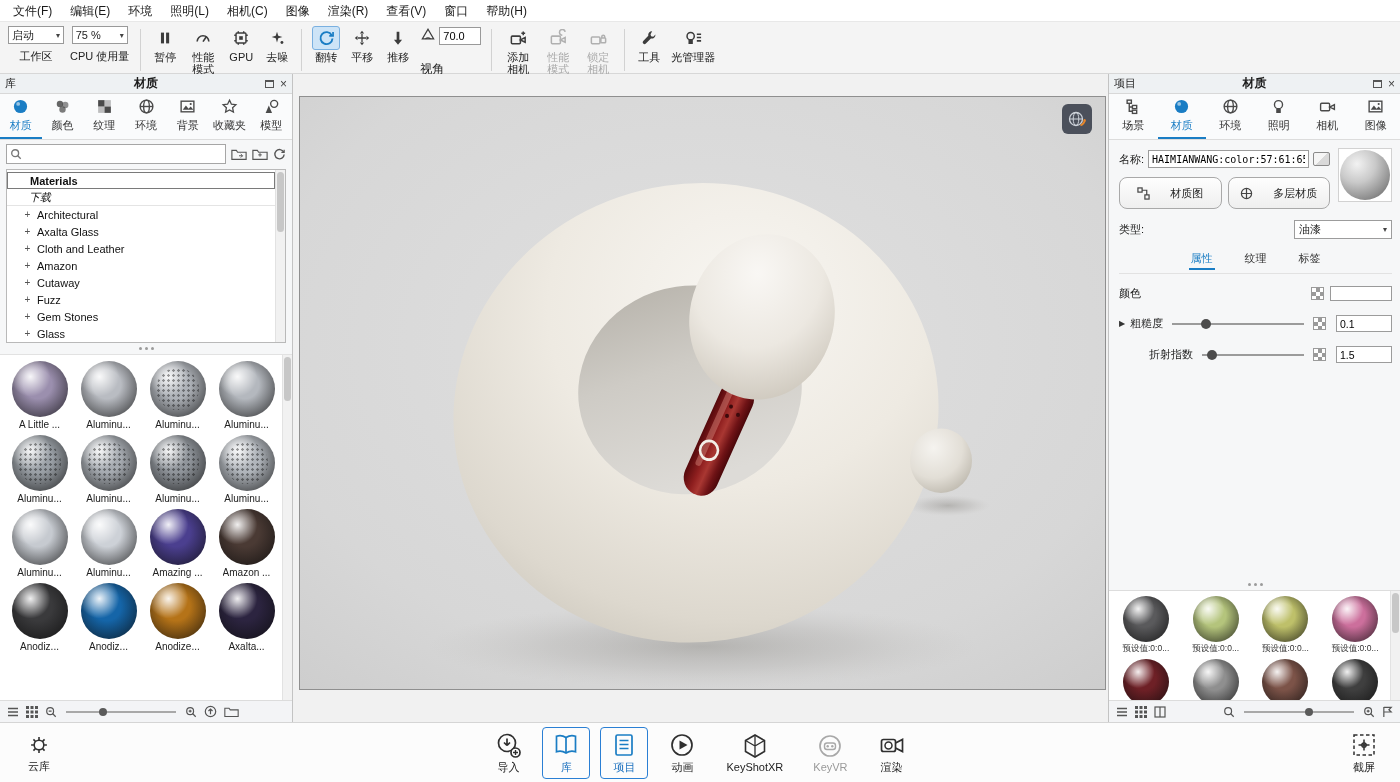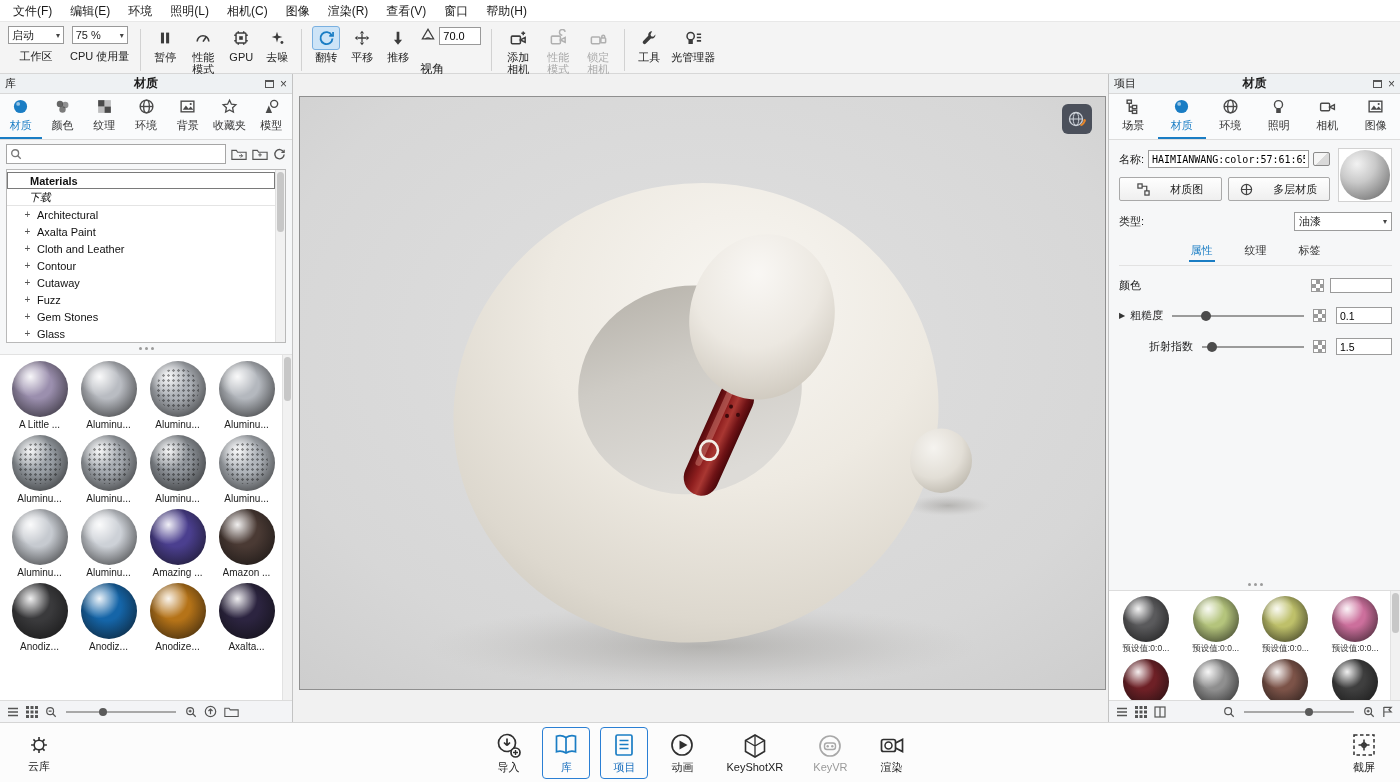--- a/index.html
+++ b/index.html
@@ -101,21 +101,21 @@
   .rp-content { flex:1; display:flex; flex-direction:column; padding:10px 8px 0 10px; position:relative; min-height:0; }
   .preview-wrap { position:absolute; top:8px; right:8px; width:54px; height:54px; background:#fff; border:1px solid #d2d2d2; display:flex; align-items:center; justify-content:center; }
   .preview-sphere { width:50px; height:50px; border-radius:50%;
     background: radial-gradient(circle at 34% 28%, #f2f2f2 0%, #c9c9c9 38%, #8f8f8f 72%, #565656 100%); }
   .row { display:flex; align-items:center; }
   .name-row { margin-right:62px; gap:4px; }
   .name-row label { font-size:11px; white-space:nowrap; }
   .name-row input { flex:1; min-width:0; height:18px; border:1px solid #9c9c9c; background:#fff; font-size:10px; padding:0 3px; font-family:"DejaVu Sans Mono",monospace; }
   .name-swatch { width:17px; height:14px; border:1px solid #8a8a8a; border-radius:2px; background:linear-gradient(135deg,#f5f5f5 50%, #d9d9d9 50%); }
   .btn-row { margin:9px 62px 0 0; gap:6px; }
-  .rp-btn { flex:1; height:24px; border:1px solid #a9a9a9; border-radius:2px; background:linear-gradient(#fefefe,#efefef); font-size:11px; display:flex; align-items:center; justify-content:center; gap:20px; font-family:inherit; color:#1c1c1c; }
+  .rp-btn { flex:1; height:32px; border:1px solid #a9a9a9; border-radius:8px; background:linear-gradient(#fefefe,#efefef); font-size:11px; display:flex; align-items:center; justify-content:center; gap:20px; font-family:inherit; color:#1c1c1c; }
   .rp-btn svg { color:#444; }
   .type-row { margin-top:11px; }
   .type-row label { font-size:11px; }
   .select { margin-left:auto; width:98px; height:19px; border:1px solid #9c9c9c; background:#fff; display:flex; align-items:center; padding:0 4px; font-size:11px; }
   .select .caret { margin-left:auto; font-size:8px; color:#444; }
   .subtabs { margin-top:12px; display:flex; justify-content:center; gap:28px; border-bottom:1px solid #e2e2e2; padding-bottom:3px; }
   .subtab { font-size:11px; color:#333; padding:0 2px 2px 2px; border-bottom:2px solid transparent; }
   .subtab.active { color:#1a7dc4; border-bottom-color:#1a7dc4; }
   .color-row { margin-top:12px; }
   .color-row label { font-size:11px; }
@@ -423,29 +423,29 @@
             <div class="tree-row section">
             <span class="mark"></span>
             <span class="lbl">下载</span>
           </div>
             <div class="tree-row has-mark">
             <span class="mark">+</span>
             <span class="lbl">Architectural</span>
           </div>
             <div class="tree-row has-mark">
             <span class="mark">+</span>
-            <span class="lbl">Axalta Paint</span>
+            <span class="lbl">Axalta Glass</span>
           </div>
             <div class="tree-row has-mark">
             <span class="mark">+</span>
             <span class="lbl">Cloth and Leather</span>
           </div>
             <div class="tree-row has-mark">
             <span class="mark">+</span>
-            <span class="lbl">Contour</span>
+            <span class="lbl">Amazon</span>
           </div>
             <div class="tree-row has-mark">
             <span class="mark">+</span>
             <span class="lbl">Cutaway</span>
           </div>
             <div class="tree-row has-mark">
             <span class="mark">+</span>
             <span class="lbl">Fuzz</span>
           </div>
             <div class="tree-row has-mark">

